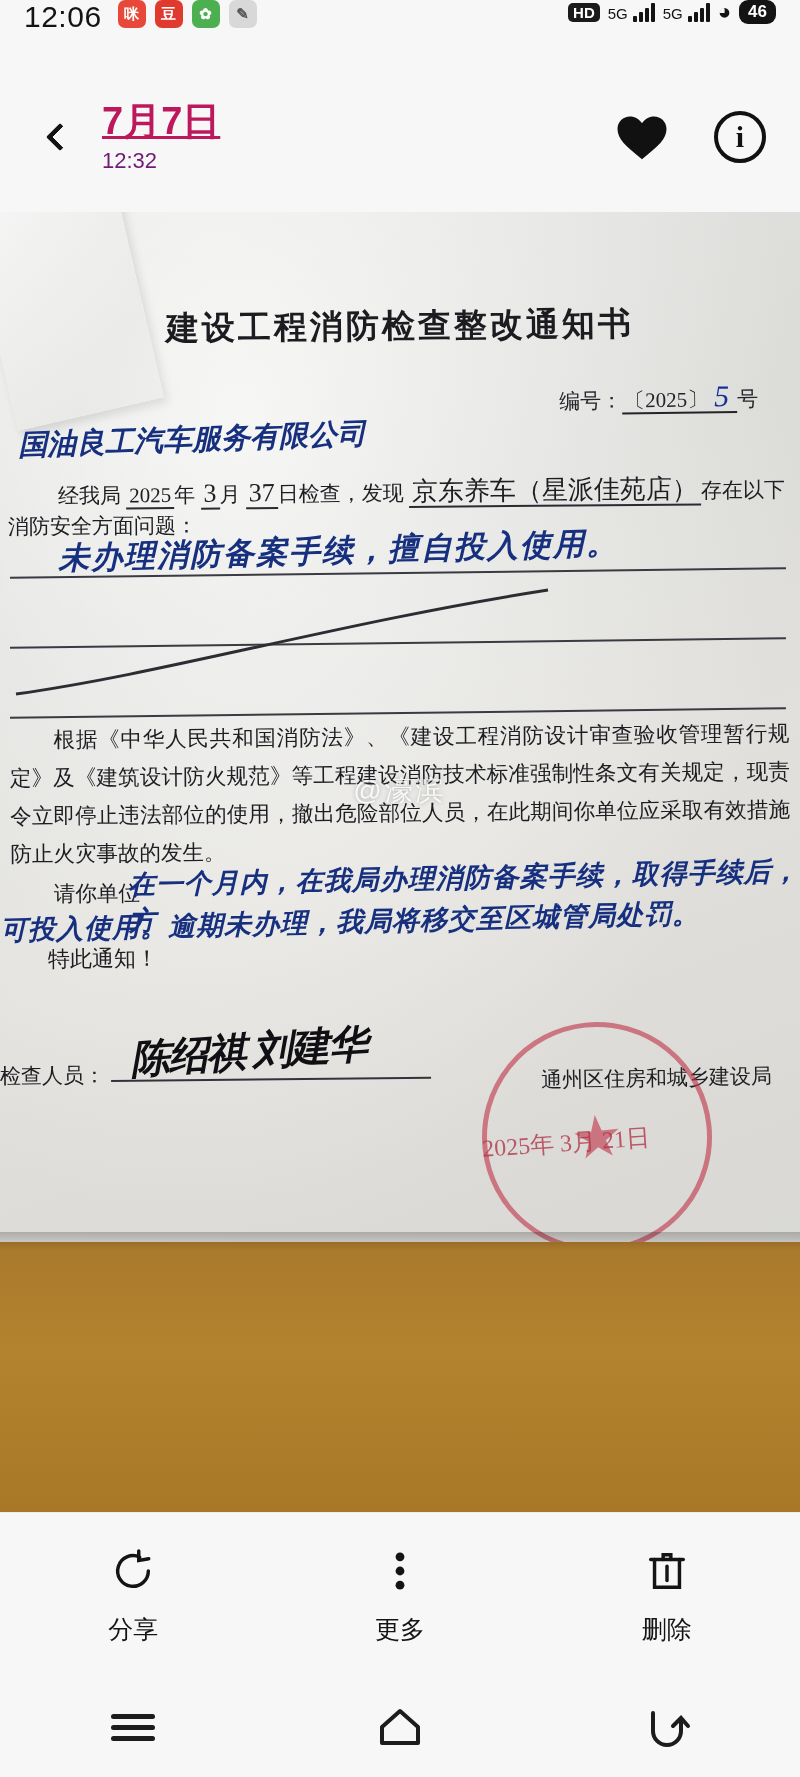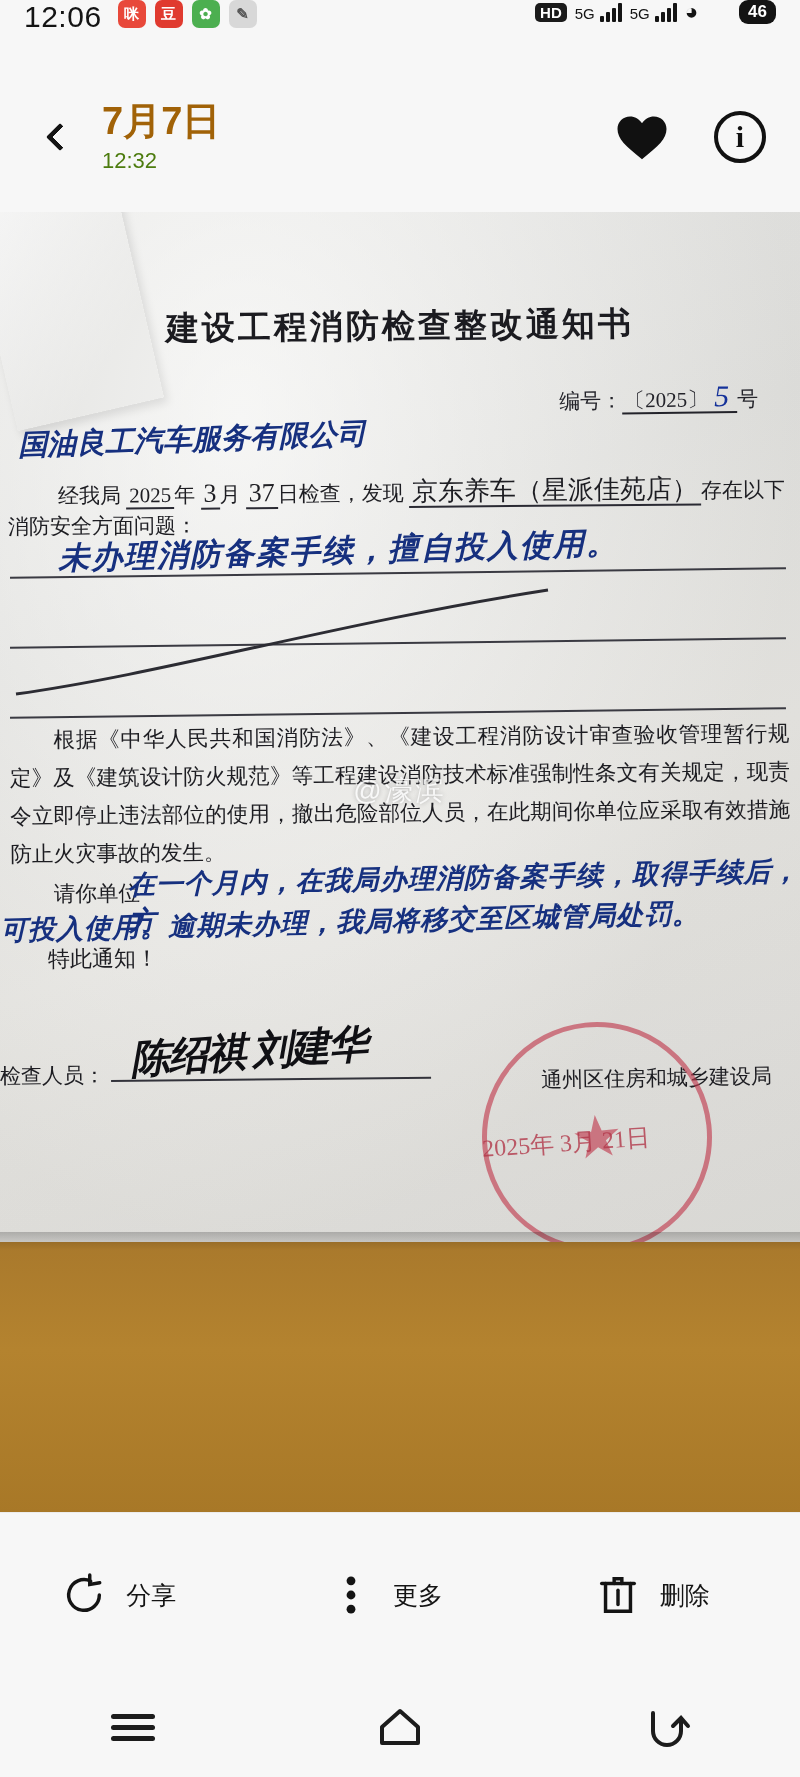--- a/index.html
+++ b/index.html
@@ -58,21 +58,20 @@
   .bars i:nth-child(1){ height: 6px; }
   .bars i:nth-child(2){ height: 10px; }
   .bars i:nth-child(3){ height: 14px; }
   .bars i:nth-child(4){ height: 19px; }
   .wifi-ic { font-size: 22px; color: #141414; line-height: 1; }
   .battery {
     background: #141414; color: #fff;
     font-size: 17px; font-weight: 600;
     border-radius: 9px; padding: 2px 9px;
     line-height: 1.2;
-    margin-left: 33px;
   }
 
   
   .header {
     height: 150px;
     background: #f7f7f7;
     display: flex;
     align-items: center;
     padding: 0 34px;
     flex: 0 0 auto;
@@ -83,22 +82,22 @@
     cursor: pointer;
   }
   .back-chev {
     width: 20px; height: 20px;
     border-left: 5px solid #141414;
     border-bottom: 5px solid #141414;
     transform: rotate(45deg);
     border-radius: 2px;
   }
   .title-wrap { margin-left: 16px; }
-  .hdr-title { font-size: 38px; font-weight: 700; color: #a16207; line-height: 1.15; }
-  .hdr-sub { font-size: 22px; color: #4d7c0f; margin-top: 4px; }
+  .hdr-title { font-size: 38px; font-weight: 700; color: #be185d; line-height: 1.15; text-decoration: underline; }
+  .hdr-sub { font-size: 22px; color: #701a75; margin-top: 4px; }
   .hdr-spacer { flex: 1 1 auto; }
   .hdr-actions { display: flex; align-items: center; gap: 44px; }
   .icon-btn { cursor: pointer; display:flex; align-items:center; justify-content:center; }
   .info-circle {
     width: 52px; height: 52px; border-radius: 50%;
     border: 4px solid #111; display: flex; align-items: center; justify-content: center;
     font-size: 30px; font-weight: 700; font-family: "Liberation Serif", serif; color: #111;
   }
 
   
@@ -265,21 +264,21 @@
   .toolbar {
     height: 165px;
     background: #f7f7f7;
     display: flex;
     align-items: center;
     justify-content: space-around;
     flex: 0 0 auto;
     border-top: 1px solid #ececec;
   }
   .tb-item {
-    display: flex; flex-direction: row; align-items: center; gap: 16px;
+    display: flex; flex-direction: column; align-items: center; gap: 16px;
     cursor: pointer; width: 150px;
   }
   .tb-label { font-size: 25px; color: #141414; }
   .tb-ic { width: 52px; height: 52px; display:flex; align-items:center; justify-content:center; }
 
   
   .navbar {
     height: 100px;
     background: #f7f7f7;
     display: flex; align-items: center; justify-content: space-around;

